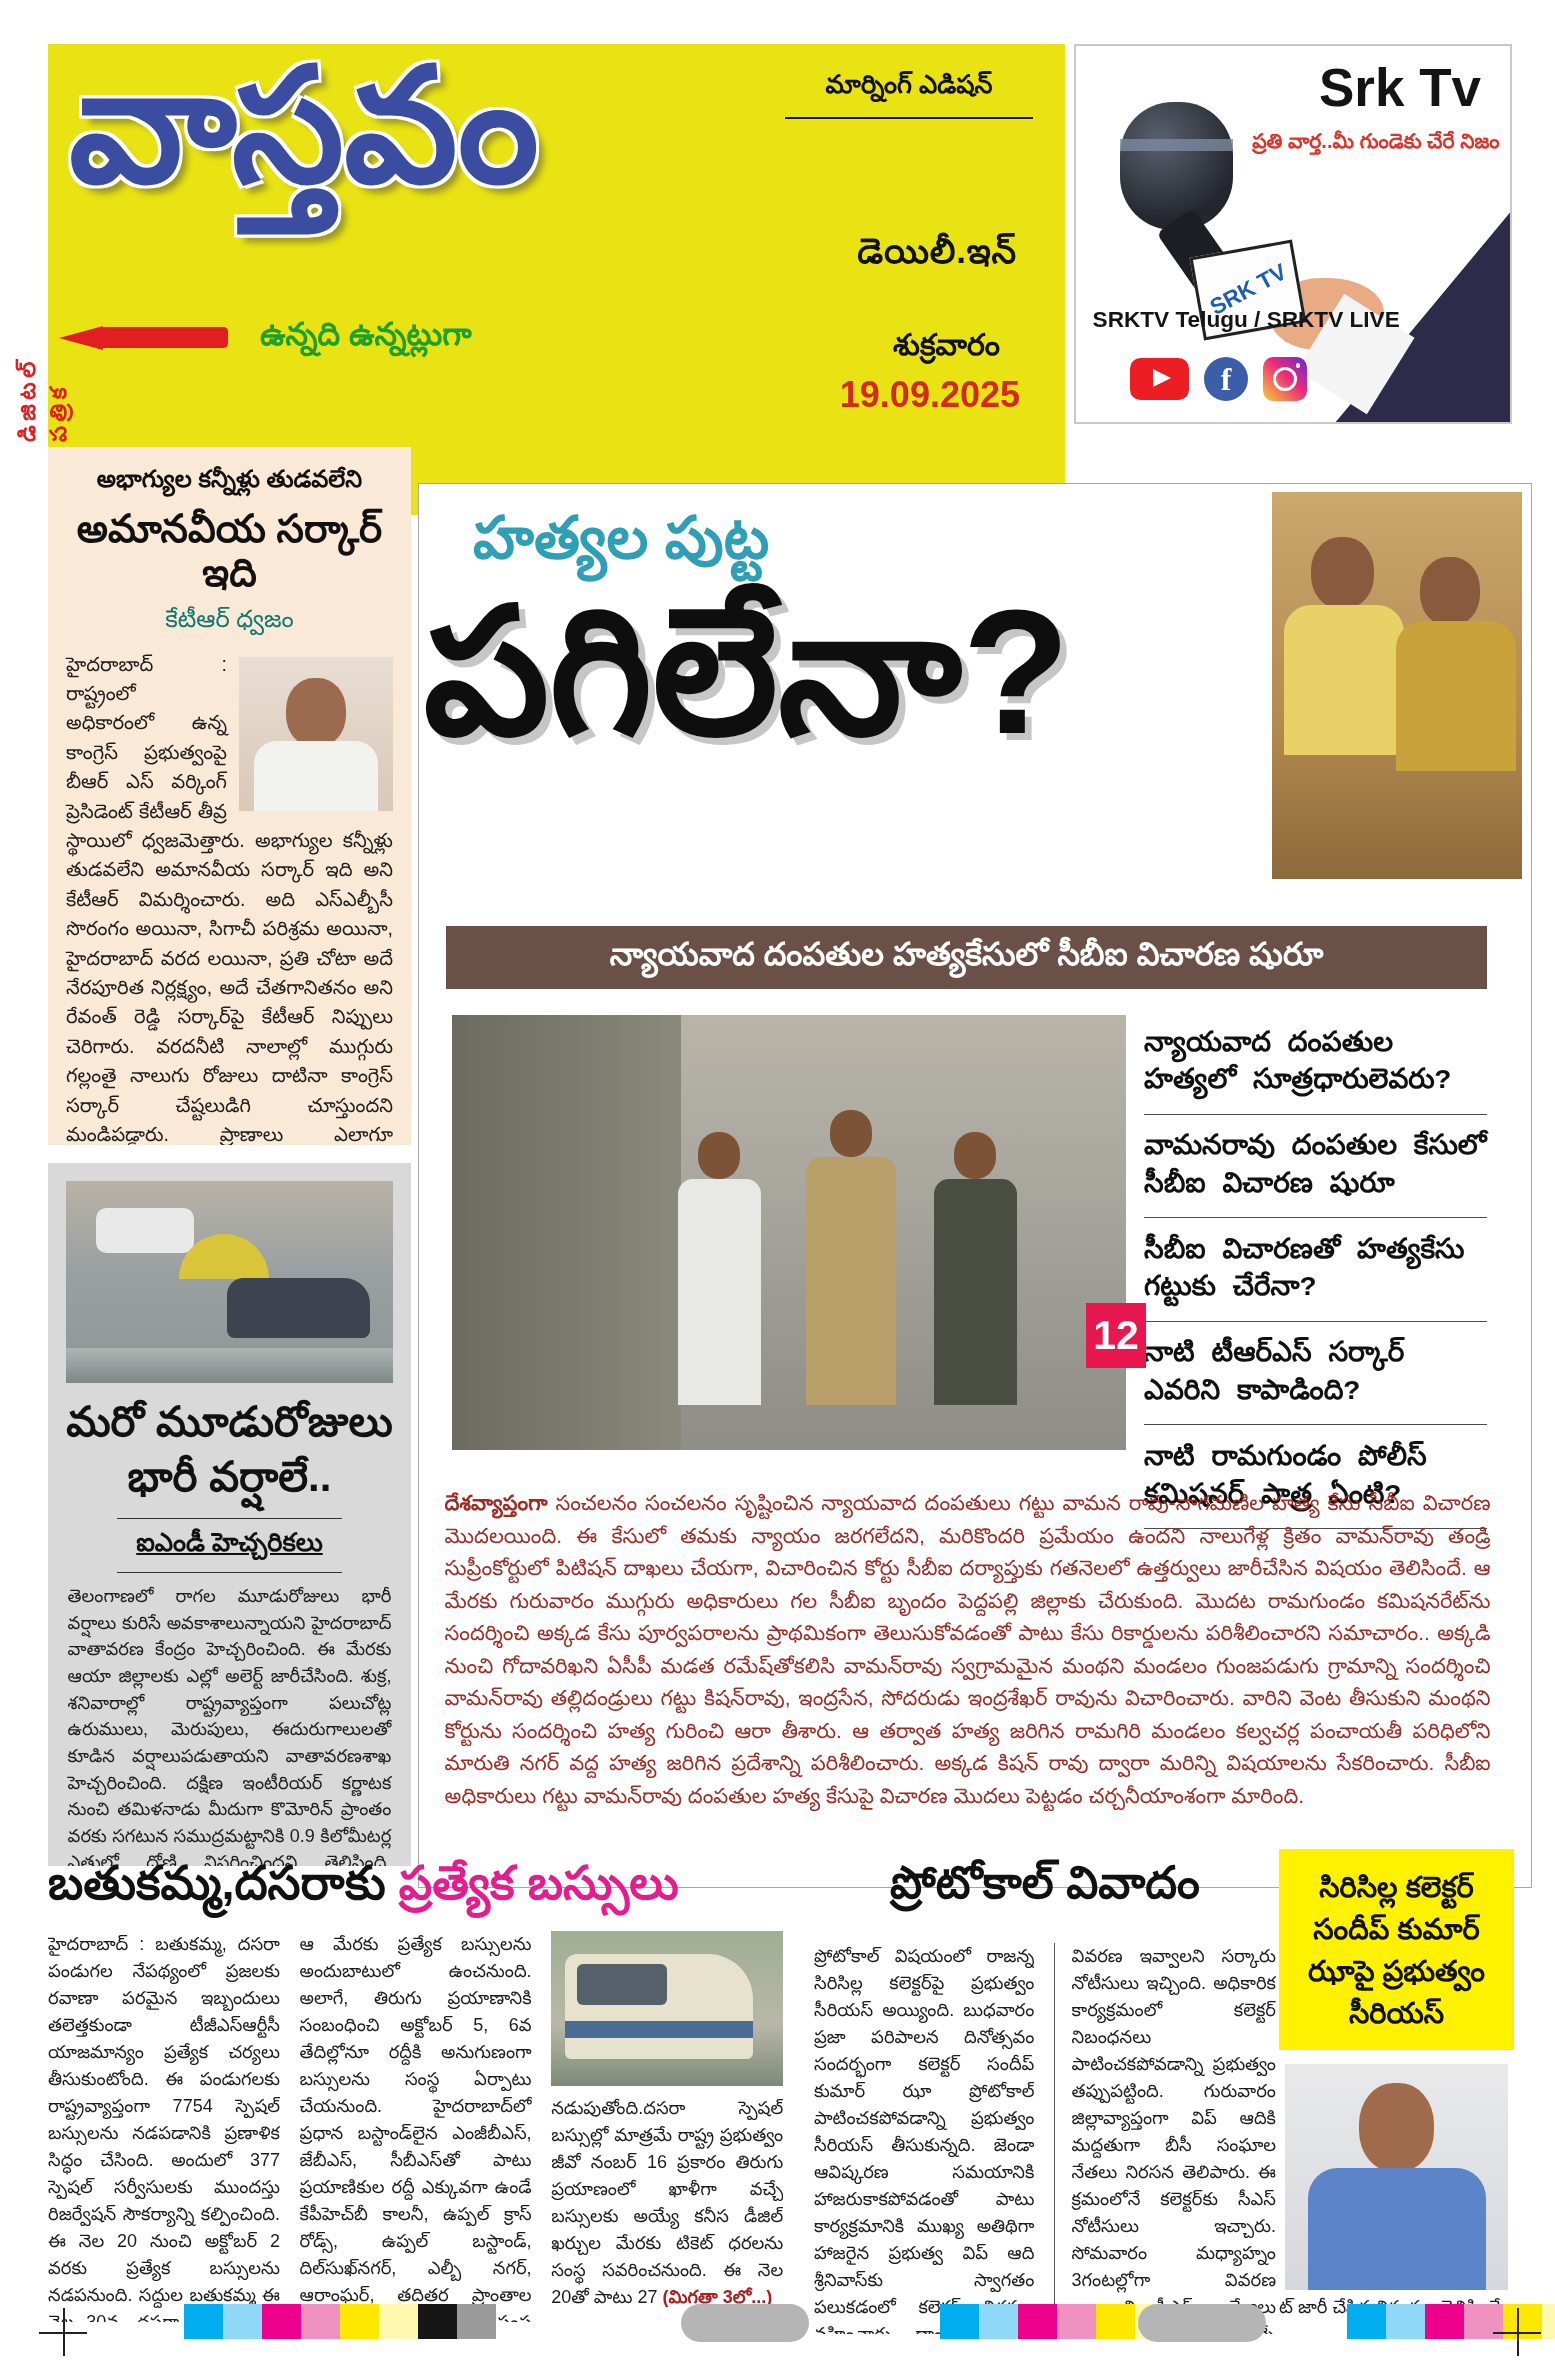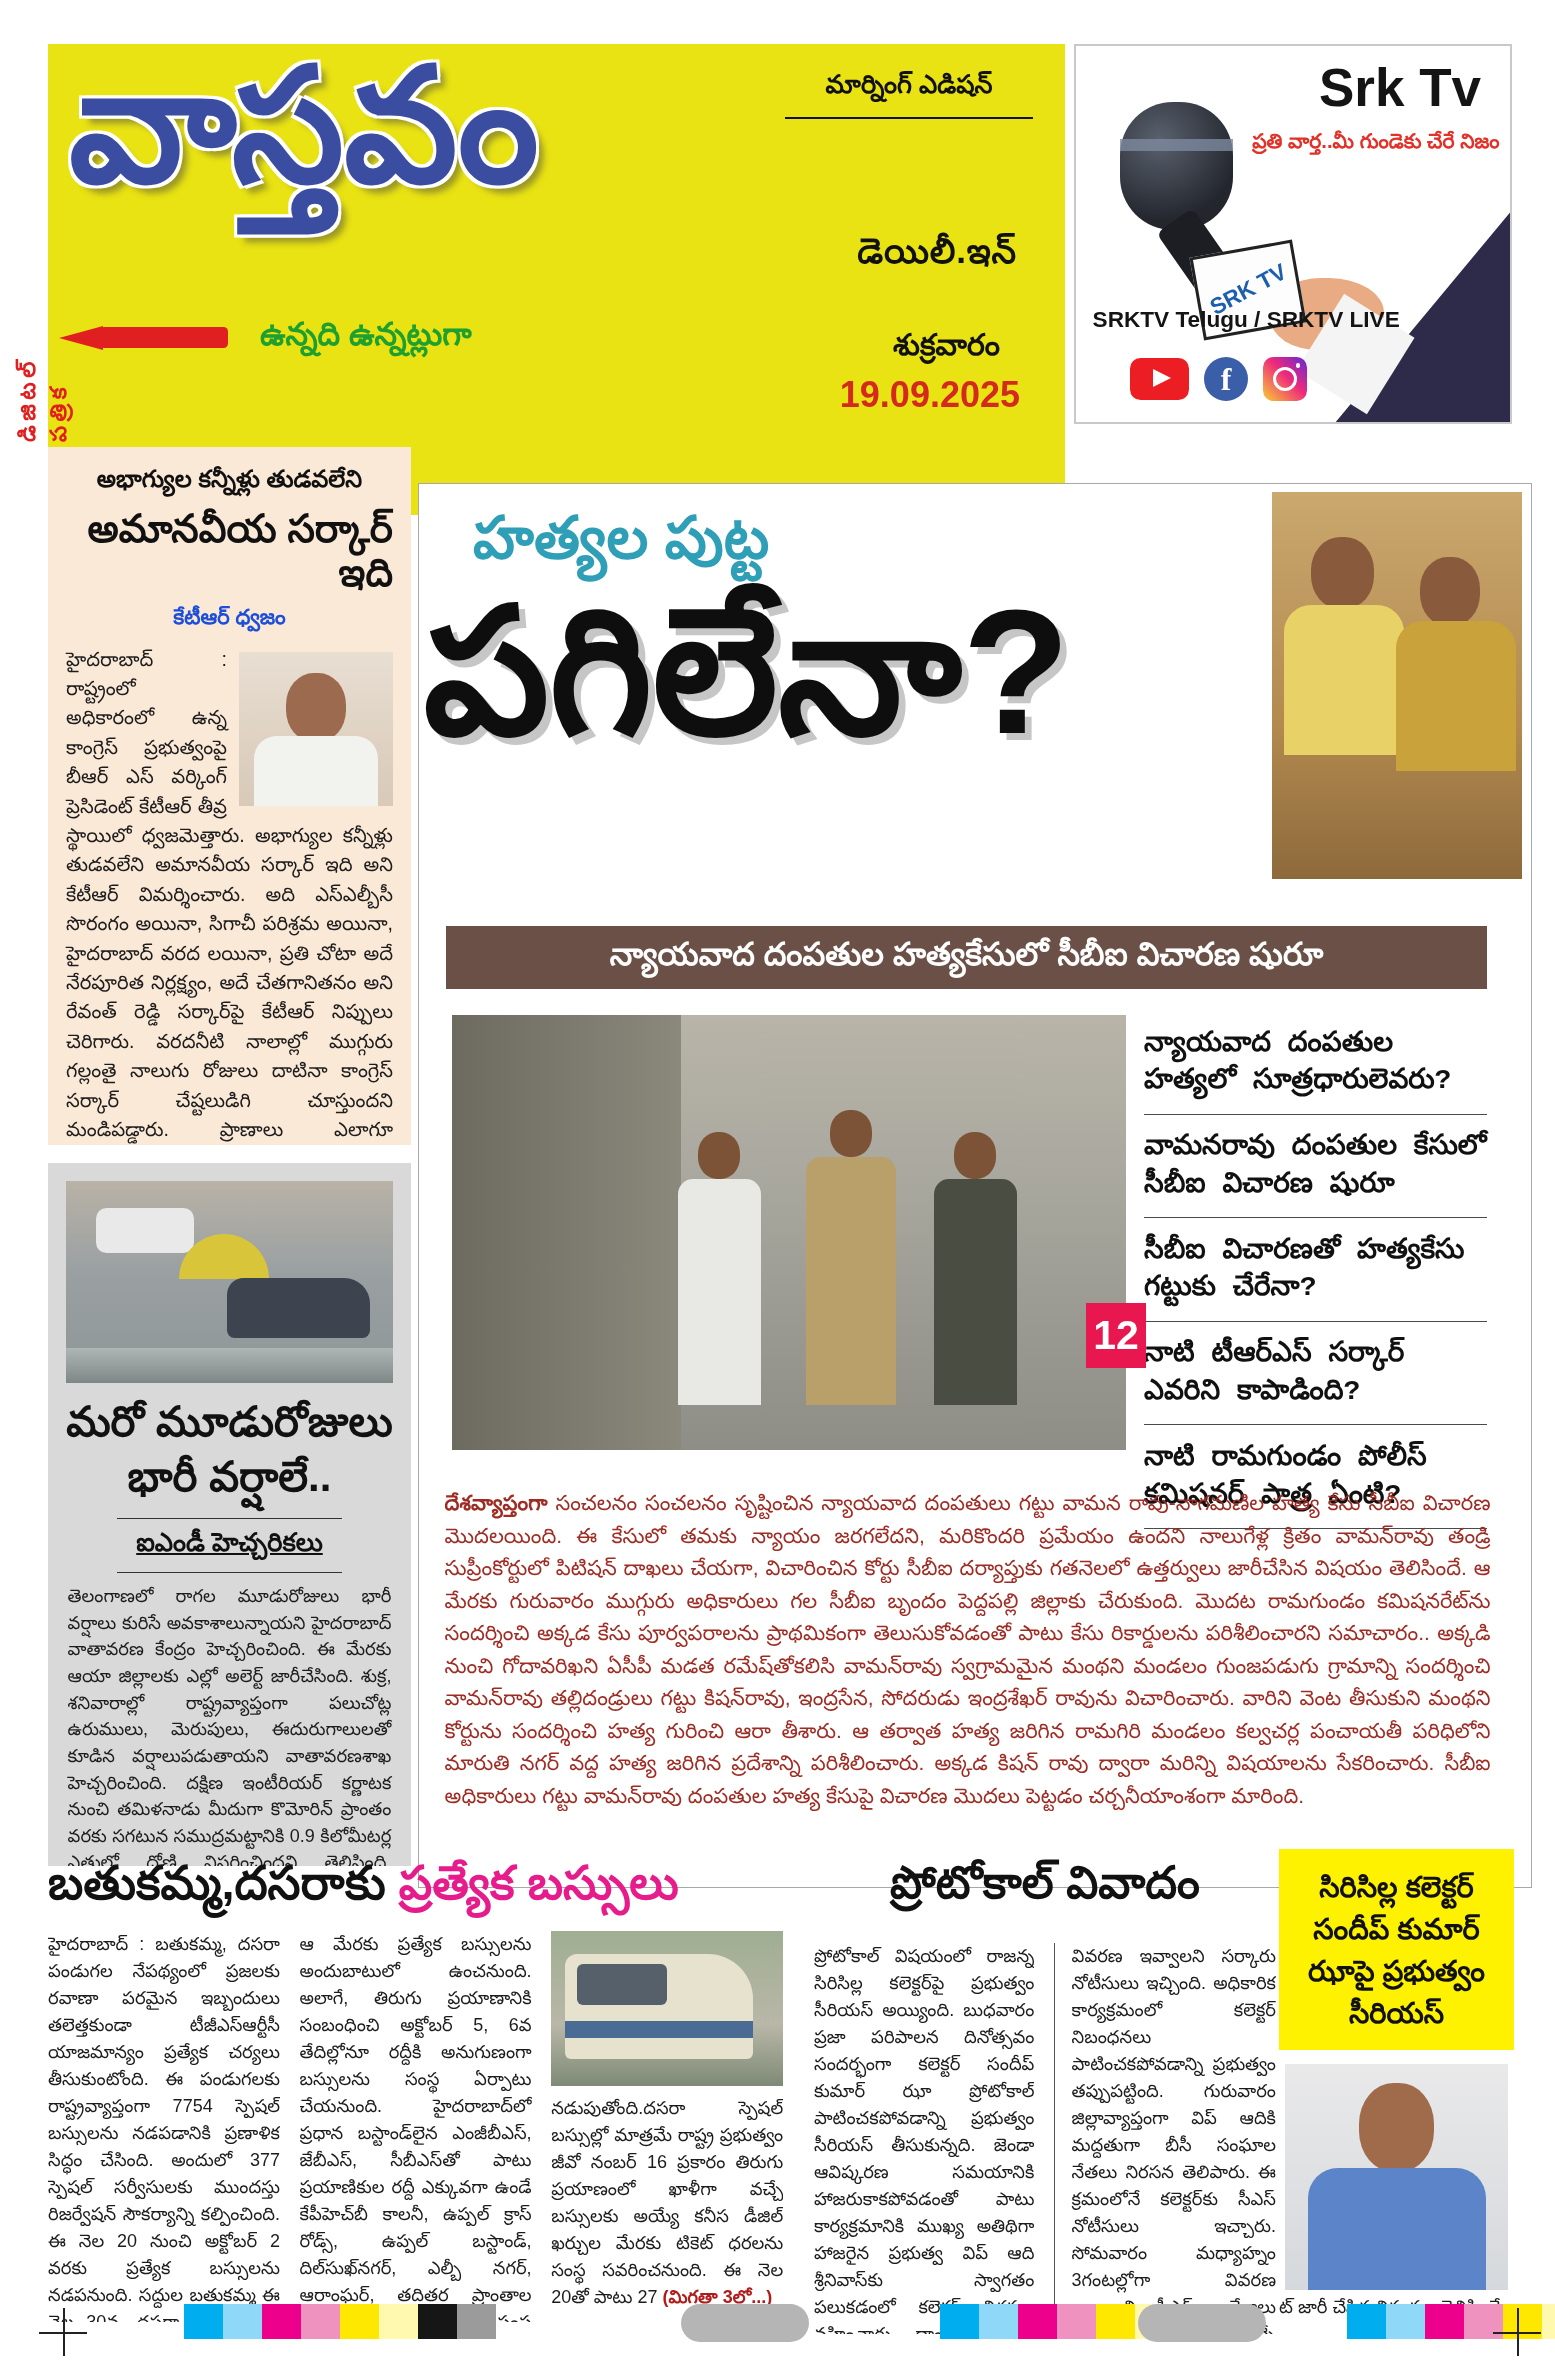--- a/index.html
+++ b/index.html
@@ -46,22 +46,22 @@
                   border-bottom:9.8px solid transparent;border-left:18px solid #fff;}
   .icon-fb{width:44px;height:44px;background:#3b5ea8;border-radius:50%;color:#fff;display:flex;align-items:center;
            justify-content:center;font-size:32px;font-weight:bold;font-family:"Liberation Serif",serif;}
   .icon-ig{width:44px;height:44px;border-radius:10.5px;background:linear-gradient(45deg,#f9ce34,#ee2a7b 55%,#6228d7);position:relative;}
   .icon-ig::after{content:"";position:absolute;left:9.8px;top:9.8px;width:18px;height:18px;border:3.8px solid #fff;border-radius:50%;}
   .icon-ig::before{content:"";position:absolute;right:6.8px;top:6px;width:4.5px;height:4.5px;background:#fff;border-radius:50%;}
 
   
   .ktr{left:48px;top:447px;width:363px;height:698px;background:#fbe9d8;box-sizing:border-box;padding:18px 18px;overflow:hidden;}
   .ktr-kicker{text-align:center;font-size:24px;font-weight:bold;}
-  .ktr-head{text-align:right;font-size:39px;font-weight:bold;line-height:1.15;margin-top:7.5px;}
-  .ktr-sub{text-align:center;font-size:21px;font-weight:bold;color:#1d4ed8;margin-top:9px;}
+  .ktr-head{text-align:center;font-size:39px;font-weight:bold;line-height:1.15;margin-top:7.5px;}
+  .ktr-sub{text-align:center;font-size:24px;font-weight:normal;color:#0f766e;margin-top:9px;}
   .ktr-photo{float:right;width:154px;height:154px;margin:7.5px 0 7.5px 12px;
              background:linear-gradient(180deg,#e8ded2 0%,#d8c9b8 100%);position:relative;overflow:hidden;}
   .ktr-photo .head{position:absolute;left:47px;top:21px;width:60px;height:69px;background:#9c6b4f;border-radius:46%;}
   .ktr-photo .shirt{position:absolute;left:15px;top:84px;width:124px;height:71px;background:#f2f2ee;border-radius:22.6px 22.6px 0 0;}
   .ktr-body{font-size:19.6px;line-height:1.5;text-align:justify;margin-top:10.5px;color:#1c1c1c;}
 
   .weather{left:48px;top:1163px;width:363px;height:703px;background:#d9d9d9;box-sizing:border-box;overflow:hidden;}
   .flood-photo{margin:18px auto 6px;width:327px;height:202px;position:relative;overflow:hidden;
                background:linear-gradient(180deg,#b9b2a6 0%,#9aa0a2 45%,#8f9697 100%);}
   .flood-photo .car{position:absolute;right:22.6px;bottom:45px;width:143px;height:60px;background:#3d4450;border-radius:16.6px 25.6px 7.5px 7.5px;}

